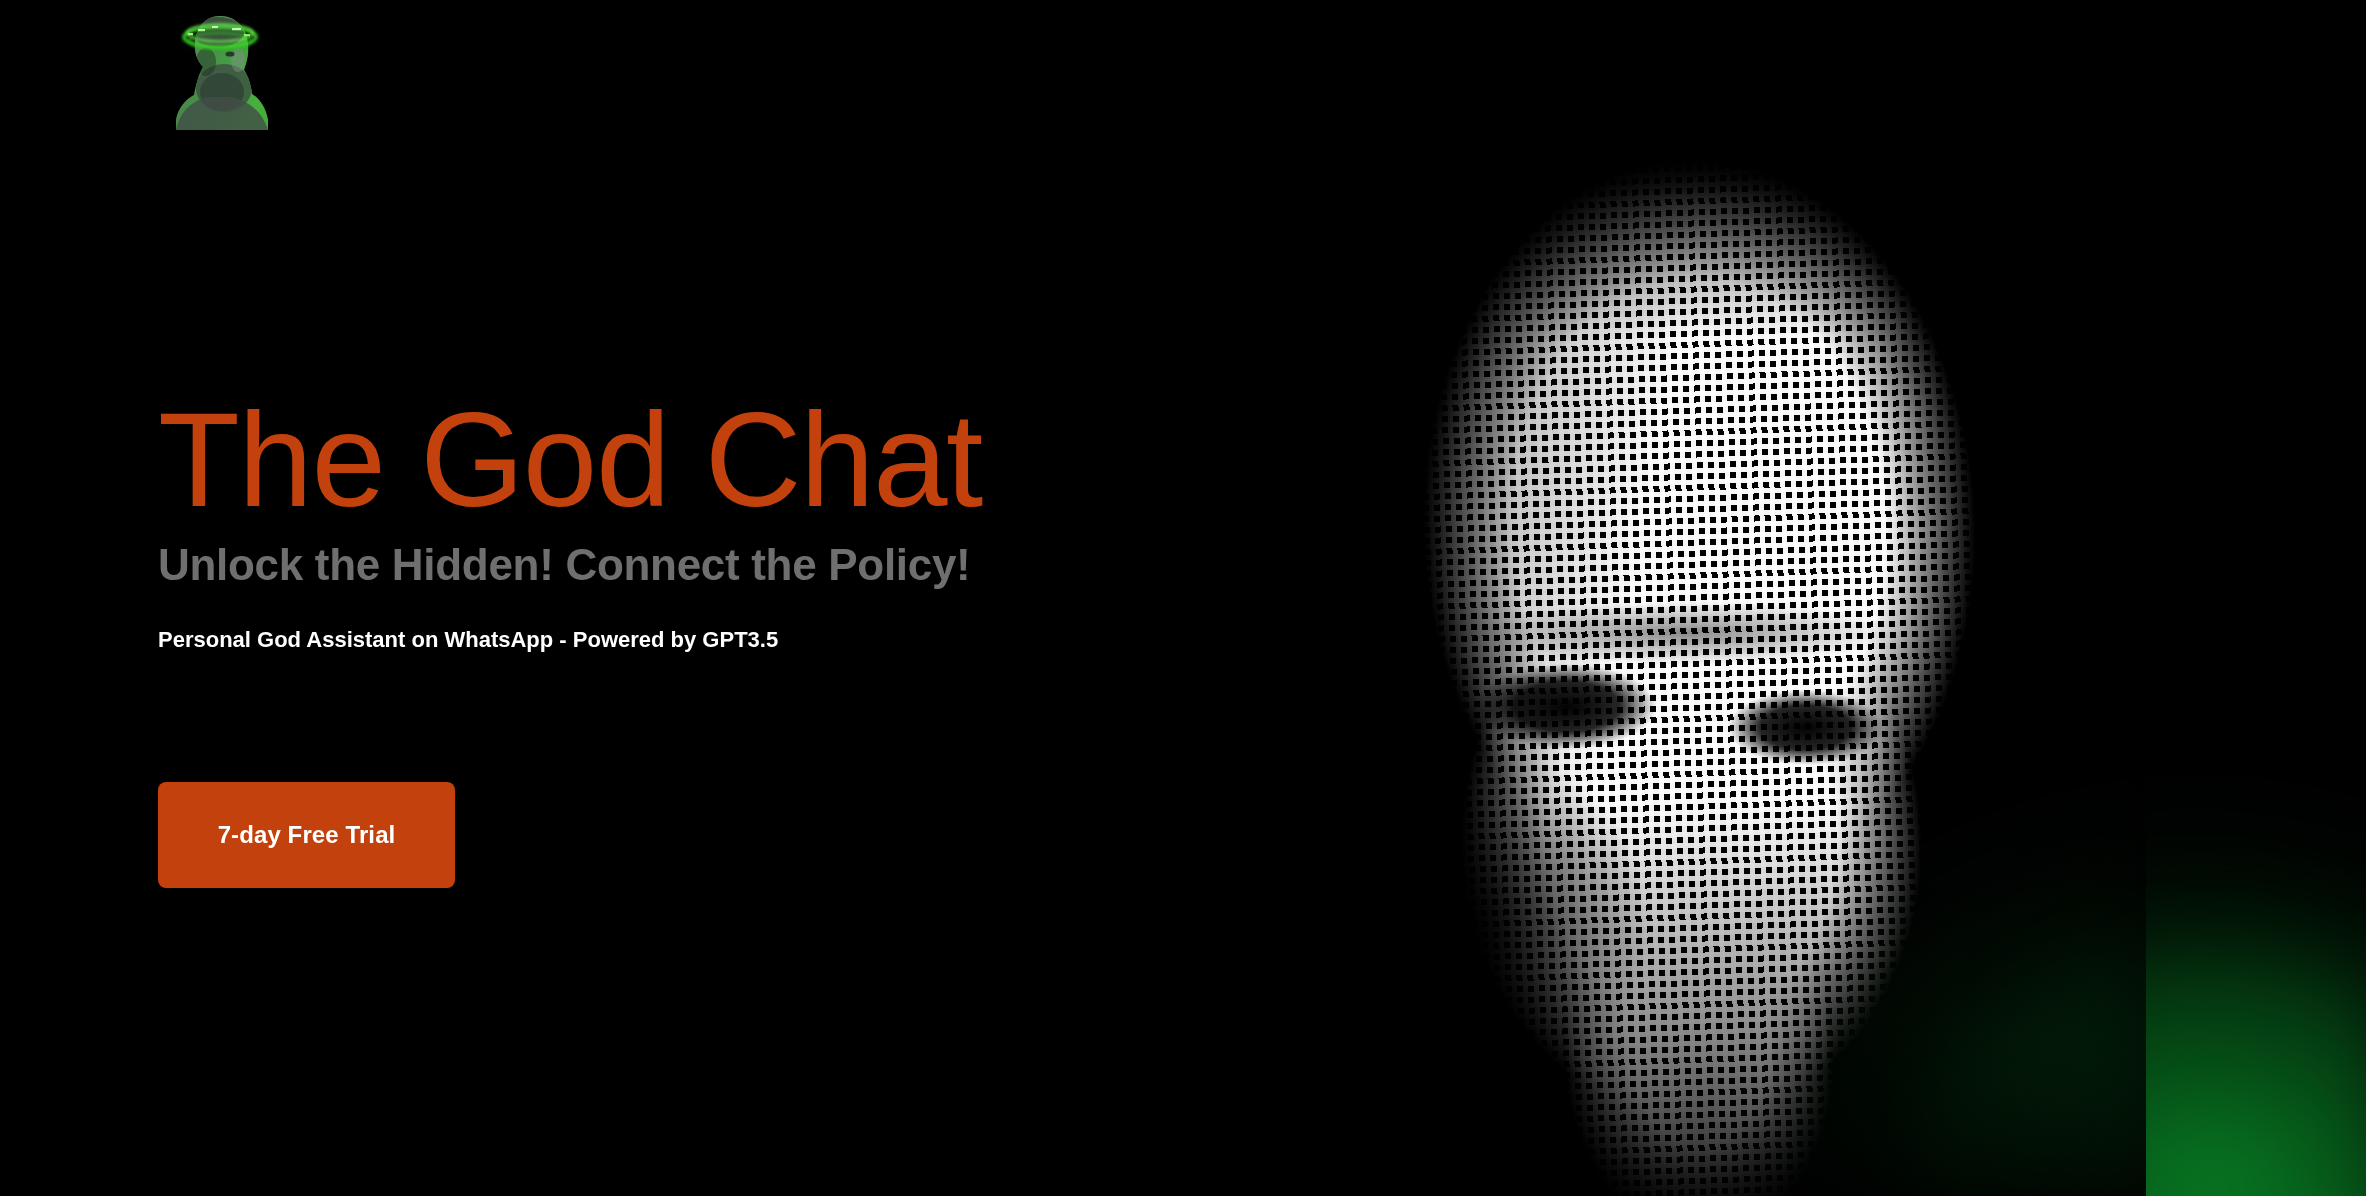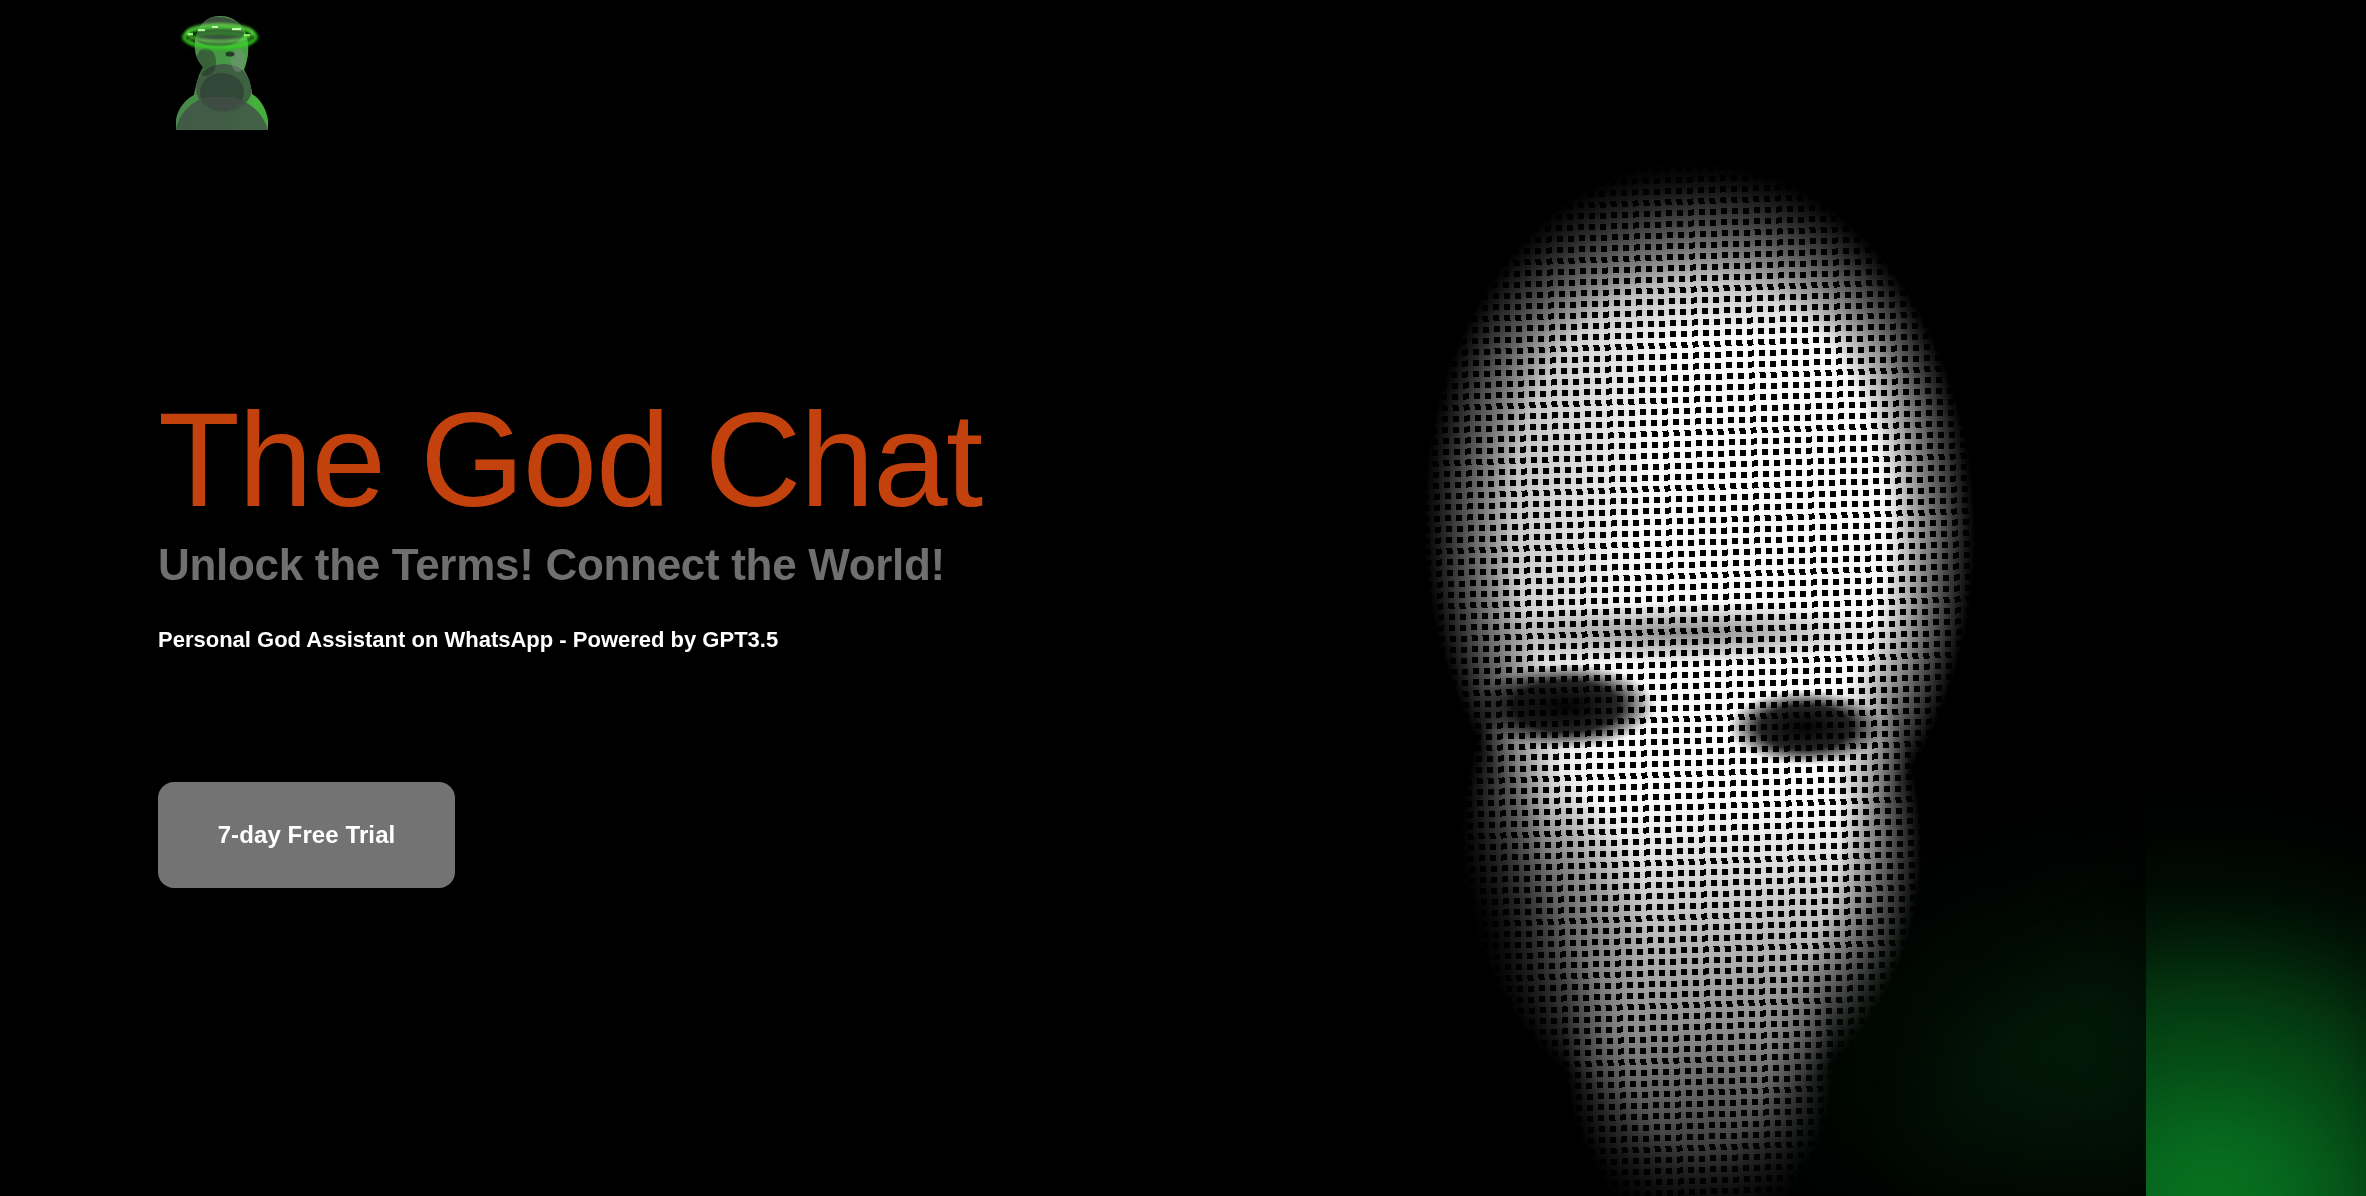--- a/index.html
+++ b/index.html
@@ -199,23 +199,23 @@
     letter-spacing: 0px;
     margin: 0;
   }
 
   .cta-button {
     position: absolute;
     left: 158px;
     top: 782px;
     width: 297px;
     height: 106px;
-    background: #737373;
+    background: #c2410c;
     border: none;
-    border-radius: 16px;
+    border-radius: 8px;
     color: #ffffff;
     font-family: "Liberation Sans", sans-serif;
     font-size: 24px;
     font-weight: 700;
     letter-spacing: 0.1px;
     cursor: pointer;
     z-index: 15;
     display: flex;
     align-items: center;
     justify-content: center;
@@ -298,19 +298,19 @@
           <rect x="76" y="30" width="6" height="2.4" fill="#8cff66" opacity="0.9"></rect>
           <rect x="44" y="22" width="6" height="2" fill="#d9ffcc" opacity="0.85"></rect>
         </g>
       </svg>
     </div>
 
   </header>
 
   <section class="hero-copy">
     <h1 class="hero-title">The God Chat</h1>
-    <h2 class="hero-subtitle">Unlock the Terms! Connect the World!</h2>
+    <h2 class="hero-subtitle">Unlock the Hidden! Connect the Policy!</h2>
     <p class="hero-tagline">Personal God Assistant on WhatsApp - Powered by GPT3.5</p>
   </section>
 
   <button class="cta-button">7-day Free Trial</button>
 
 </div>
 
 </body></html>

